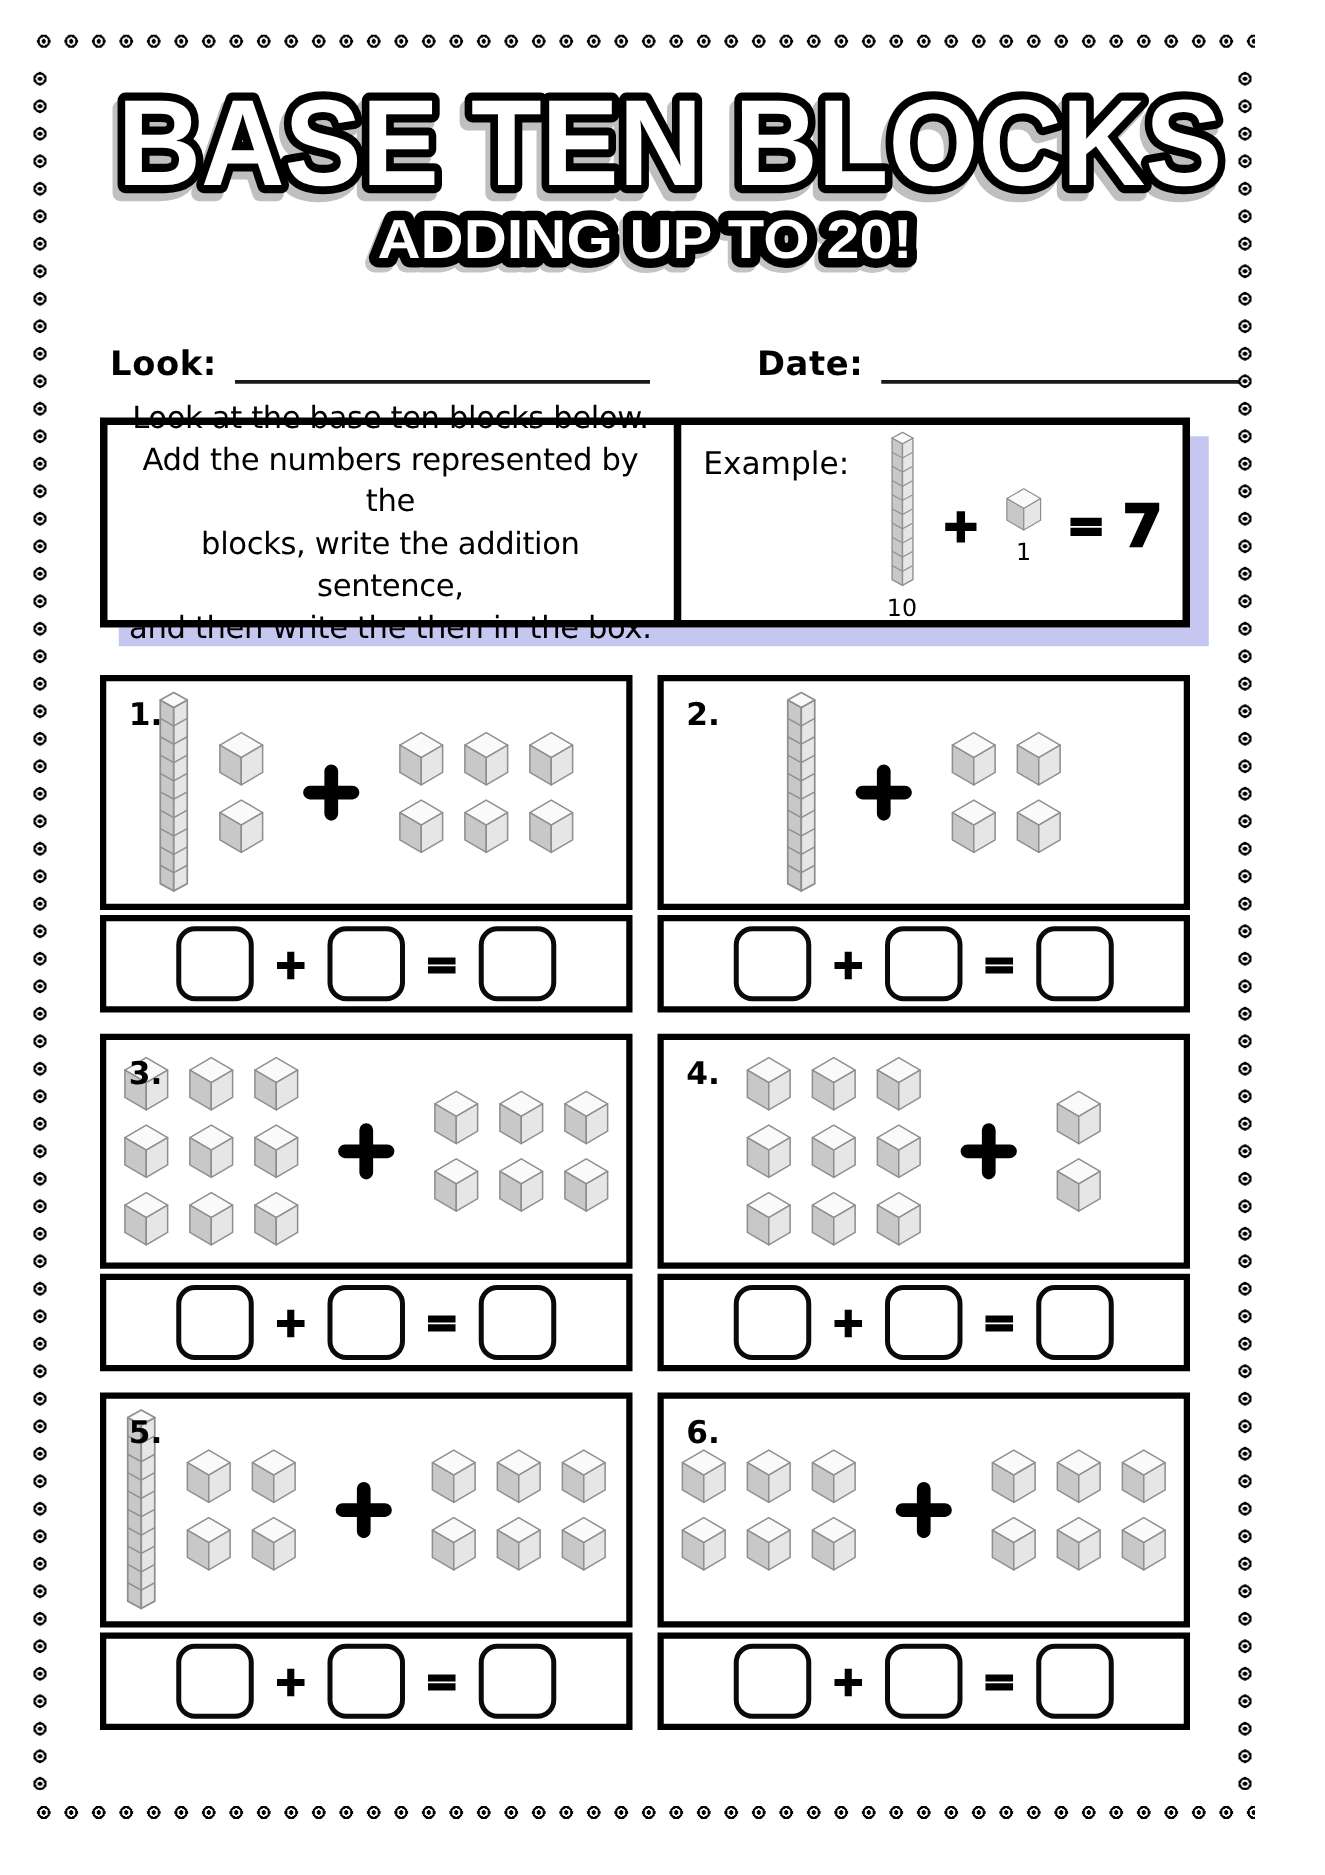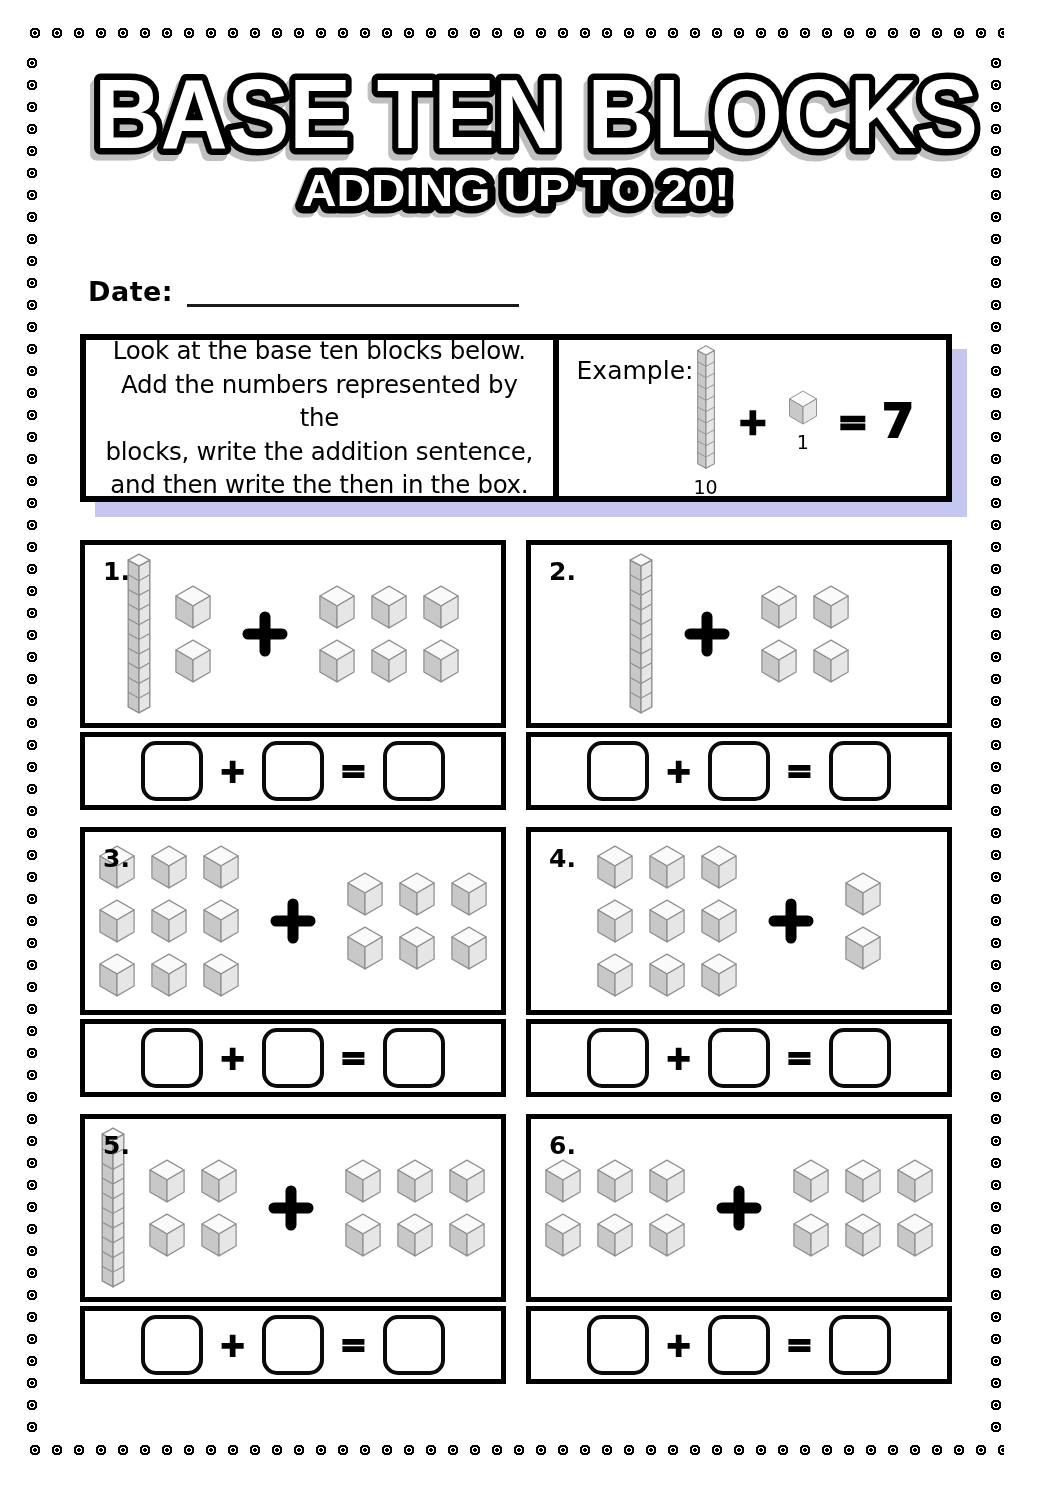--- a/index.html
+++ b/index.html
@@ -40,21 +40,21 @@
   .rule{display:inline-block; border-bottom:3px solid #1a1a1a; height:30px;}
   .rule.name{width:332px;}
   .rule.date{width:292px;}
 
   
   .inst-wrap{position:relative; margin-top:27px; height:168px;}
   .inst-shadow{position:absolute; inset:0; transform:translate(15px,15px); background:var(--accent-shadow);}
   .inst-box{position:relative; display:flex; height:100%; background:#fff; border:6px solid #000;}
   .inst-cell{width:489px; border-right:6px solid #000; display:flex; align-items:center; justify-content:center; padding:24px 14px;}
   .inst-text{font-size:24.5px; line-height:1.37; text-align:center; letter-spacing:-0.3px;}
-  .ex-cell{flex:1; padding:10px 30px 6px 18px; display:flex; gap:0;}
+  .ex-cell{flex:1; padding:10px 14px 6px 18px; display:flex; gap:30px;}
   .ex-label{font-size:25px; margin-top:6px; white-space:nowrap;}
   .ex-row{display:flex; align-items:center; gap:20px; margin-top:2px;}
   .blk-col{display:flex; flex-direction:column; align-items:center; gap:6px;}
   .blk-label{font-size:19px;}
   .ex-op{font-size:36px; font-weight:bold; -webkit-text-stroke:2.5px #000;}
   .ex-result{font-size:46px; font-weight:bold; -webkit-text-stroke:2px #000; letter-spacing:2px; margin-left:-6px;}
 
   
   .problems{display:grid; grid-template-columns:1fr 1fr; gap:17px 20px; margin-top:38px;}
   .problem{display:flex; flex-direction:column;}
@@ -115,22 +115,26 @@
         <text class="title-main" x="456" y="90" text-anchor="middle" textLength="884" lengthAdjust="spacingAndGlyphs" font-size="98">BASE TEN BLOCKS</text>
       </svg>
       <svg class="subtitle-svg" width="470" height="68" viewBox="0 0 470 68">
         <text class="subtitle-shadow" x="232" y="50" text-anchor="middle" textLength="428" lengthAdjust="spacingAndGlyphs" font-size="44">ADDING UP TO 20!</text>
         <text class="subtitle-main" x="235" y="46" text-anchor="middle" textLength="428" lengthAdjust="spacingAndGlyphs" font-size="44">ADDING UP TO 20!</text>
       </svg>
     </header>
 
     <div class="name-date">
       <div class="nd-field">
+        <span>Look:</span>
+        <span class="rule name"></span>
+      </div>
+      <div class="nd-field date">
         <span>Date:</span>
-        <span class="rule name"></span>
+        <span class="rule date"></span>
       </div>
     </div>
 
     <div class="inst-wrap">
       <div class="inst-shadow"></div>
       <div class="inst-box">
         <div class="inst-cell">
           <div class="inst-text">
             <div>Look at the base ten blocks below.</div>
             <div>Add the numbers represented by the</div>

